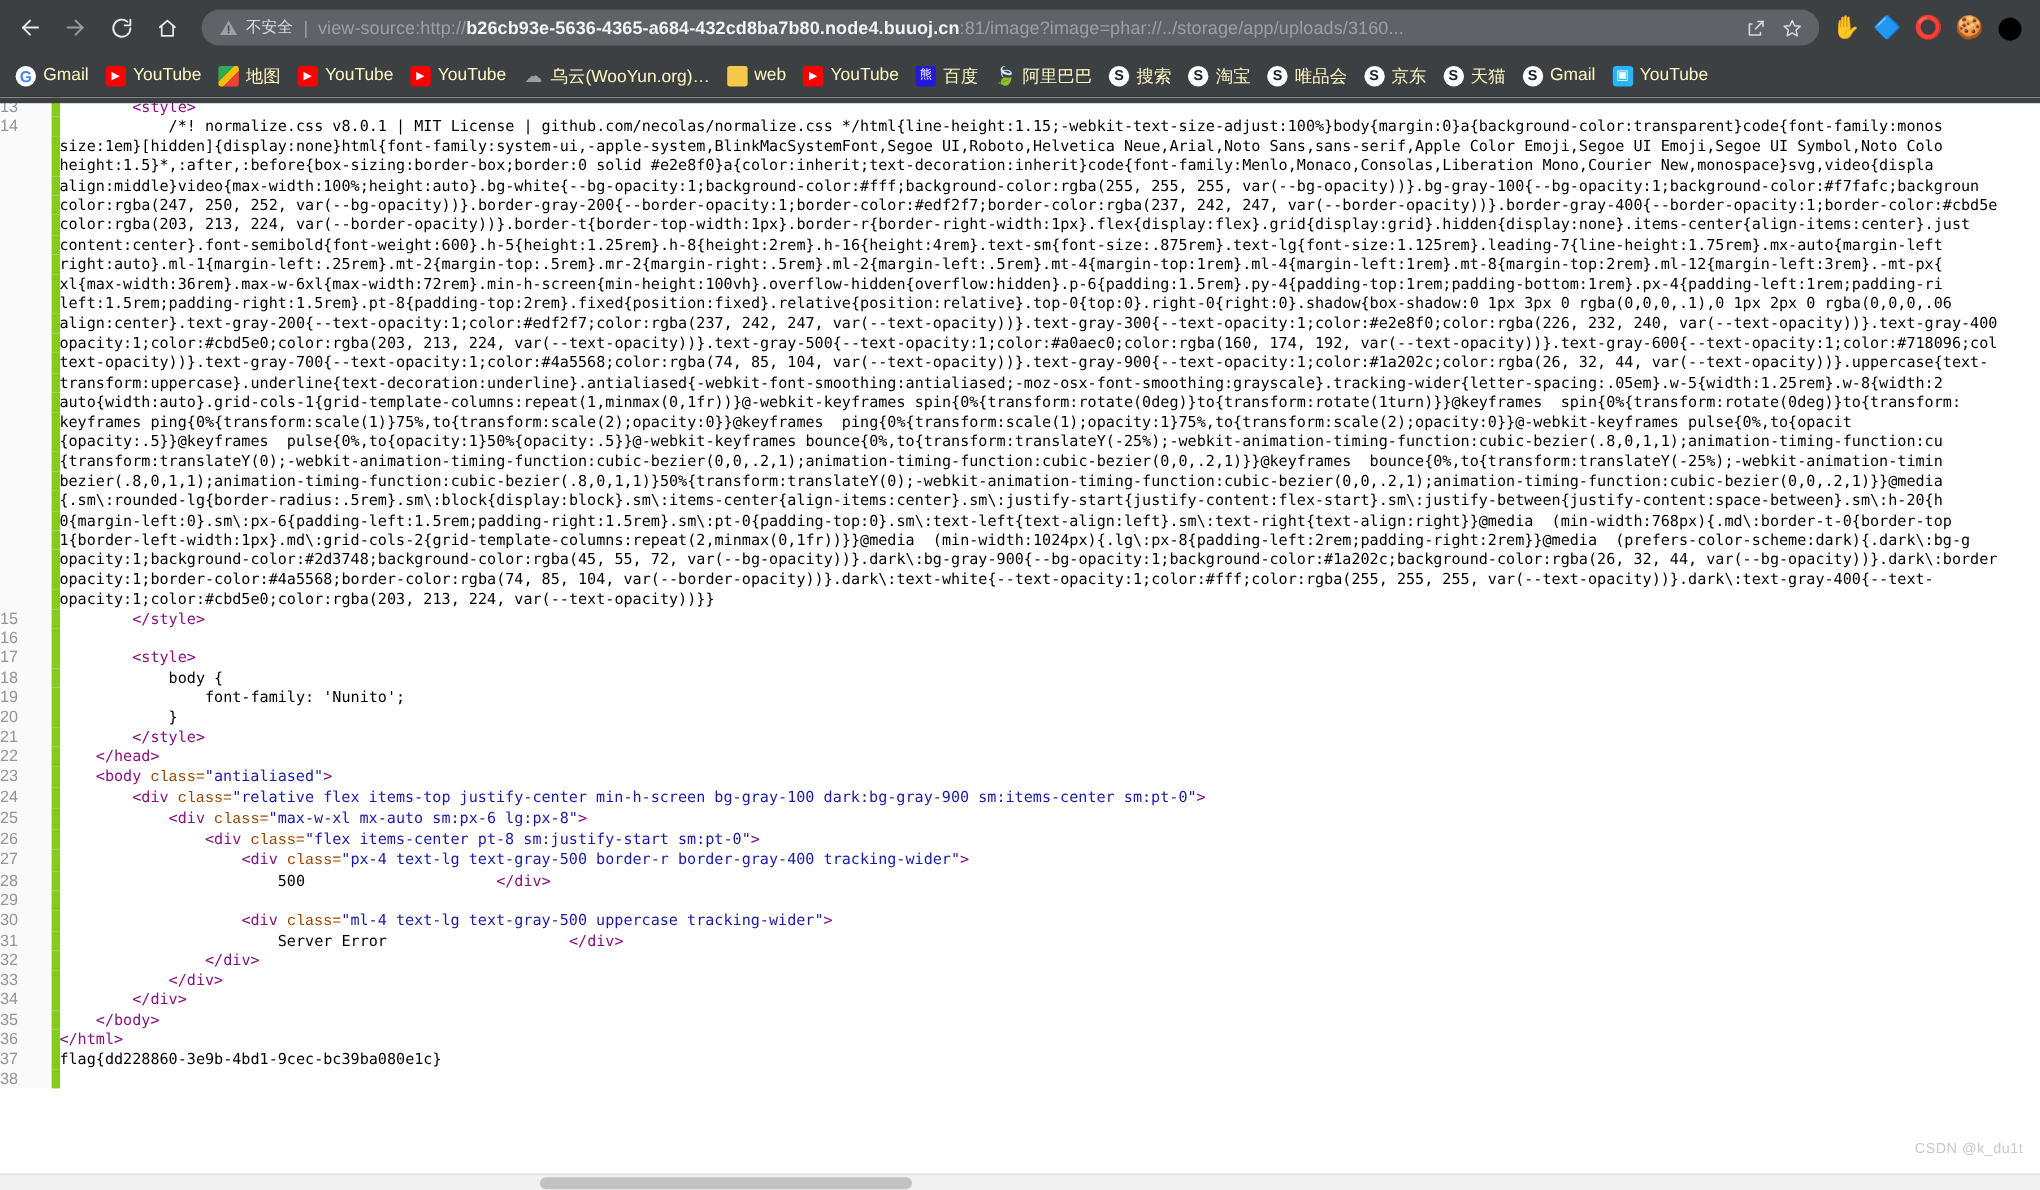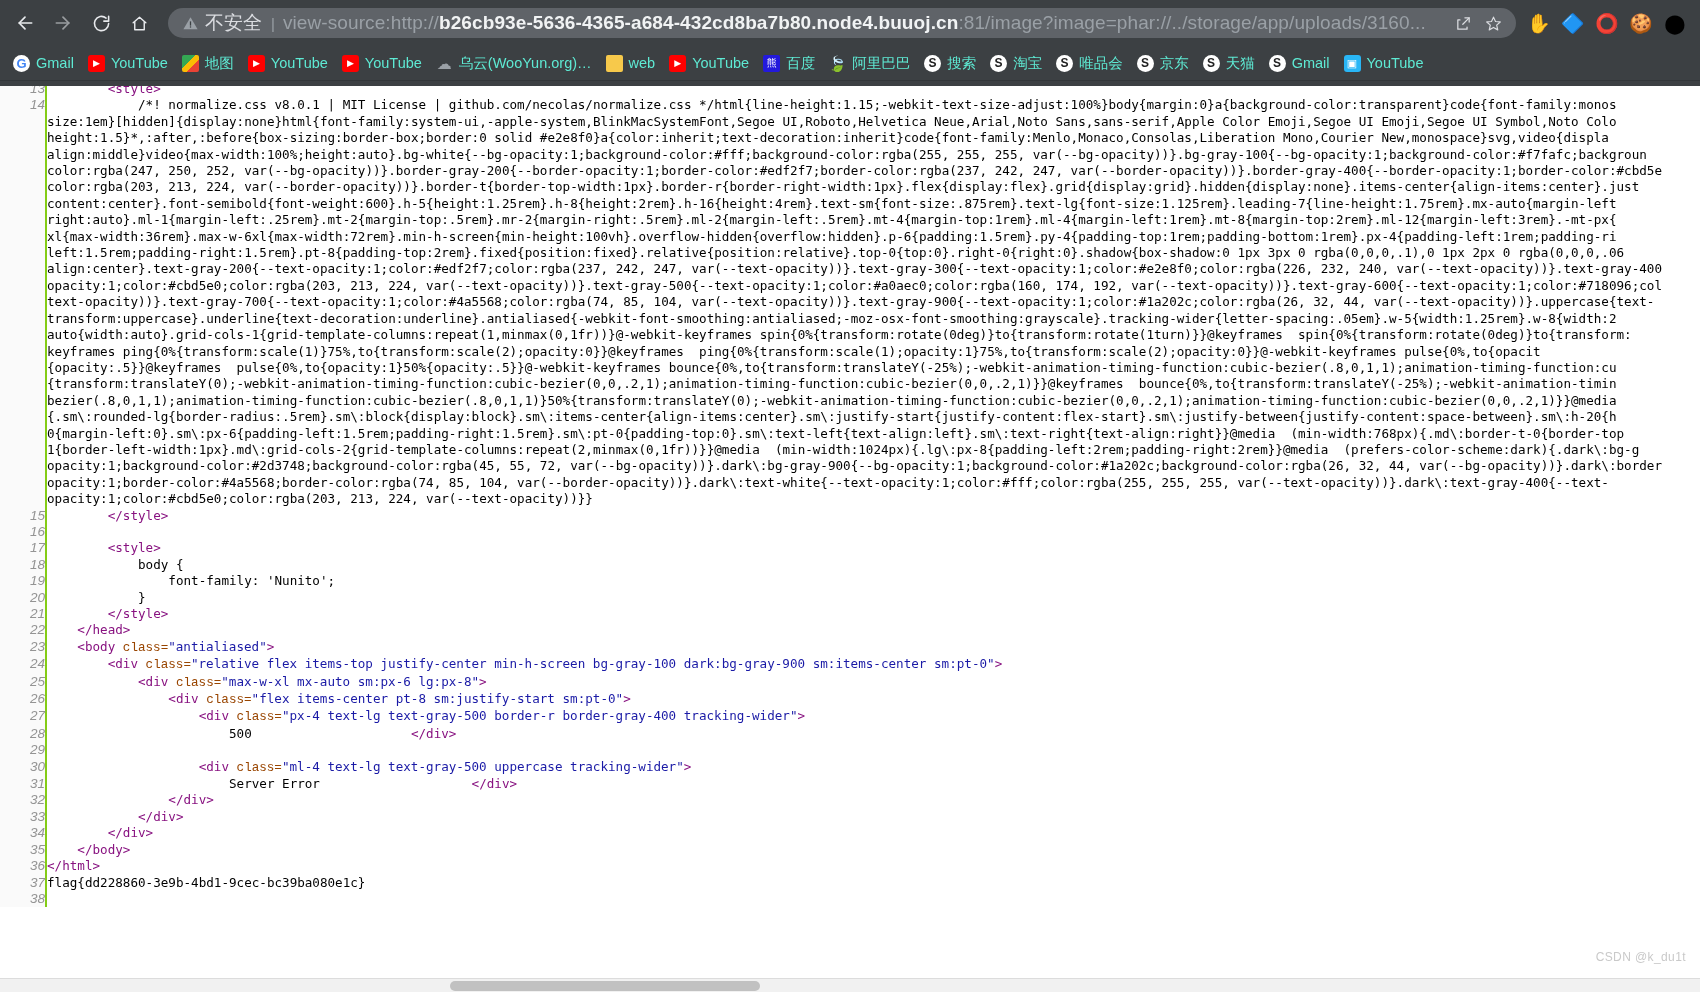--- a/index.html
+++ b/index.html
@@ -42,36 +42,36 @@
     display: flex;
     align-items: center;
     padding: 0 10px 0 14px;
     margin: 0 6px 0 8px;
     min-width: 0;
     overflow: hidden;
   }
   #warn-icon { flex: 0 0 auto; margin-right: 6px; display:block; }
   #not-secure {
     color: #dadce0;
-    font-size: 19px;
+    font-size: 13px;
     white-space: nowrap;
     flex: 0 0 auto;
   }
   #omni-sep {
     color: #9aa0a6;
     margin: 0 8px 0 9px;
     font-size: 15px;
     flex: 0 0 auto;
   }
   #url-wrap {
     flex: 1 1 auto;
     min-width: 0;
     white-space: nowrap;
     overflow: hidden;
-    font-size: 19px;
+    font-size: 15px;
     letter-spacing: .1px;
   }
   .url-dim { color: #9aa0a6; }
   .url-strong { color: #f1f3f4; font-weight: bold; }
   .omni-action {
     flex: 0 0 auto;
     width: 26px; height: 26px;
     display:flex; align-items:center; justify-content:center;
     margin-left: 4px;
   }
@@ -106,21 +106,21 @@
   .bm-ico {
     width: 17px; height: 17px;
     margin-right: 6px;
     display: flex; align-items: center; justify-content: center;
     font-size: 13px;
     line-height: 1;
     border-radius: 2px;
     flex: 0 0 auto;
   }
   .bm-label {
-    color: #5eead4;
+    color: #fef9c3;
     font-size: 14.5px;
   }
 
   
   .fav-g { background:#fff; color:#4285f4; font-weight:bold; font-size:13px; border-radius:50%; }
   .fav-yt { background:#ff0000; color:#fff; font-size:9px; border-radius:3px; }
   .fav-map { background: linear-gradient(135deg,#34a853 0 40%, #fbbc04 40% 62%, #ea4335 62% 100%); border-radius:2px; }
   .fav-cloud { color:#9aa0a6; font-size:15px; }
   .fav-folder { background:#f7c94b; border-radius:2px; }
   .fav-baidu { background:#2319dc; color:#fff; font-size:10px; border-radius:2px; }
@@ -141,29 +141,27 @@
     font-family: "DejaVu Sans Mono", "Liberation Mono", monospace;
     font-size: 12.6px;
     line-height: 16.4px;
     white-space: pre;
     table-layout: fixed;
   }
   #code-table td { vertical-align: top; padding: 0; }
   td.lineno {
     width: 46px;
     min-width: 46px;
-    text-align: right;
     padding-right: 9px;
     color: #949494;
     background: #fafafa;
-    border-right: 2px solid #84cc16;
+    border-right: 7px solid #84cc16;
     user-select: none;
     font-family: "Liberation Sans", sans-serif;
     font-size: 13.5px;
-    font-style: italic;
   }
   td.code {
     padding-left: 7px;
     color: #000;
     white-space: pre;
   }
   .tag { color: #881280; }
   .attr { color: #994500; font-family: Liberation Mono, monospace; }
   .val { color: #1a1aa6; }
   .txt { color: #000; margin-top: 24px; }

